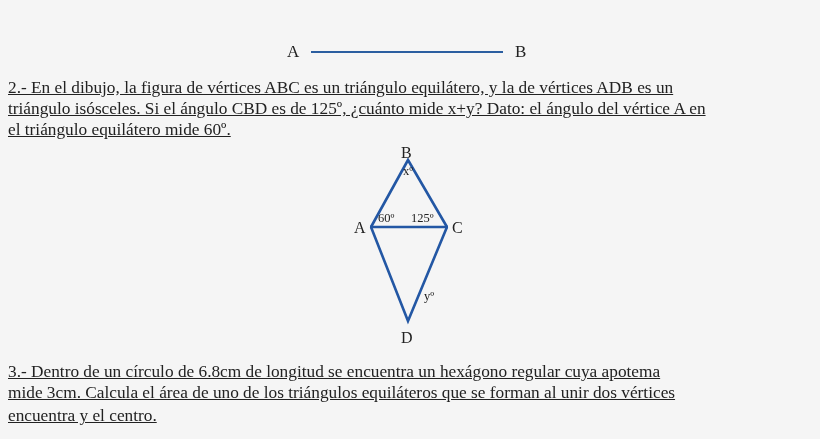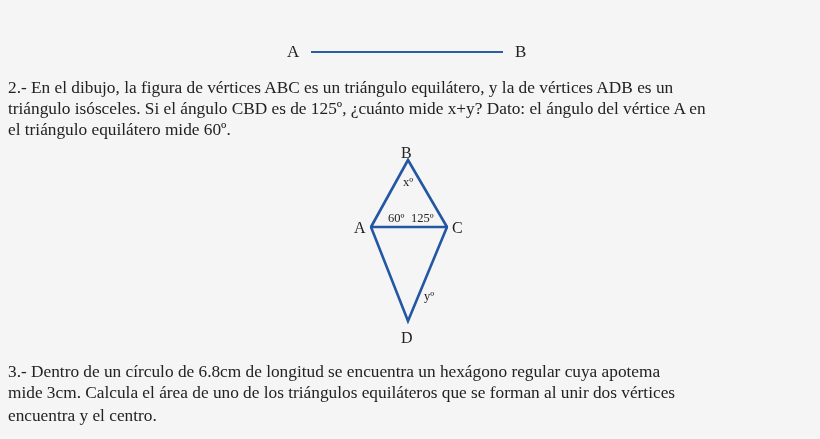--- a/index.html
+++ b/index.html
@@ -1,20 +1,20 @@
 <!DOCTYPE html>
 <html><head>
 <meta charset="utf-8">
 <style>
   html, body { margin:0; padding:0; }
   body {
     width:820px; height:439px; background:#f5f5f5; position:relative; overflow:hidden;
     font-family:"Liberation Serif","DejaVu Serif",serif; color:#222;
   }
-  .para { position:absolute; left:8px; width:810px; font-size:17.3px; line-height:21px; white-space:nowrap; }
+  .para { position:absolute; left:8px; width:810px; font-size:17.3px; line-height:21px; white-space:nowrap;text-decoration:underline; }
   .lbl { position:absolute; font-size:17px; line-height:17px; }
   .small { position:absolute; font-size:12.5px; line-height:12px; }
   svg { position:absolute; left:0; top:0; }
 </style>
 </head>
 <body>
 
 <span class="lbl" style="left:287px;top:43px;">A</span>
 <svg width="820" height="439">
   <line x1="311" y1="52" x2="503" y2="52" stroke="#2b5ea0" stroke-width="2"></line>
@@ -30,22 +30,22 @@
 <div>
   <svg width="820" height="439">
     <polyline points="371,227 408,160 447,227" fill="none" stroke="#2357a4" stroke-width="2.6" stroke-linejoin="miter"></polyline>
     <line x1="370" y1="227" x2="448" y2="227" stroke="#2357a4" stroke-width="2.6"></line>
     <polyline points="371,227 408,321 447,227" fill="none" stroke="#2357a4" stroke-width="2.6" stroke-linejoin="miter"></polyline>
   </svg>
   <span class="lbl" style="left:401px;top:144px;font-size:16px;">B</span>
   <span class="lbl" style="left:354px;top:219px;font-size:16px;">A</span>
   <span class="lbl" style="left:452px;top:219px;font-size:16px;">C</span>
   <span class="lbl" style="left:401px;top:329px;font-size:16px;">D</span>
-  <span class="small" style="left:403px;top:176px;">xº</span>
-  <span class="small" style="left:388px;top:212px;">60º</span>
+  <span class="small" style="left:403px;top:165px;">xº</span>
+  <span class="small" style="left:378px;top:212px;">60º</span>
   <span class="small" style="left:411px;top:212px;text-align:right;">125º</span>
   <span class="small" style="left:424px;top:290px;">yº</span>
 </div>
 
 <div>
   <div class="para" style="top:361px;">3.- Dentro de un círculo de 6.8cm de longitud se encuentra un hexágono regular cuya apotema</div>
   <div class="para" style="top:382px;">mide 3cm. Calcula el área de uno de los triángulos equiláteros que se forman al unir dos vértices</div>
   <div class="para" style="top:405px;">encuentra y el centro.</div>
 </div>
 

